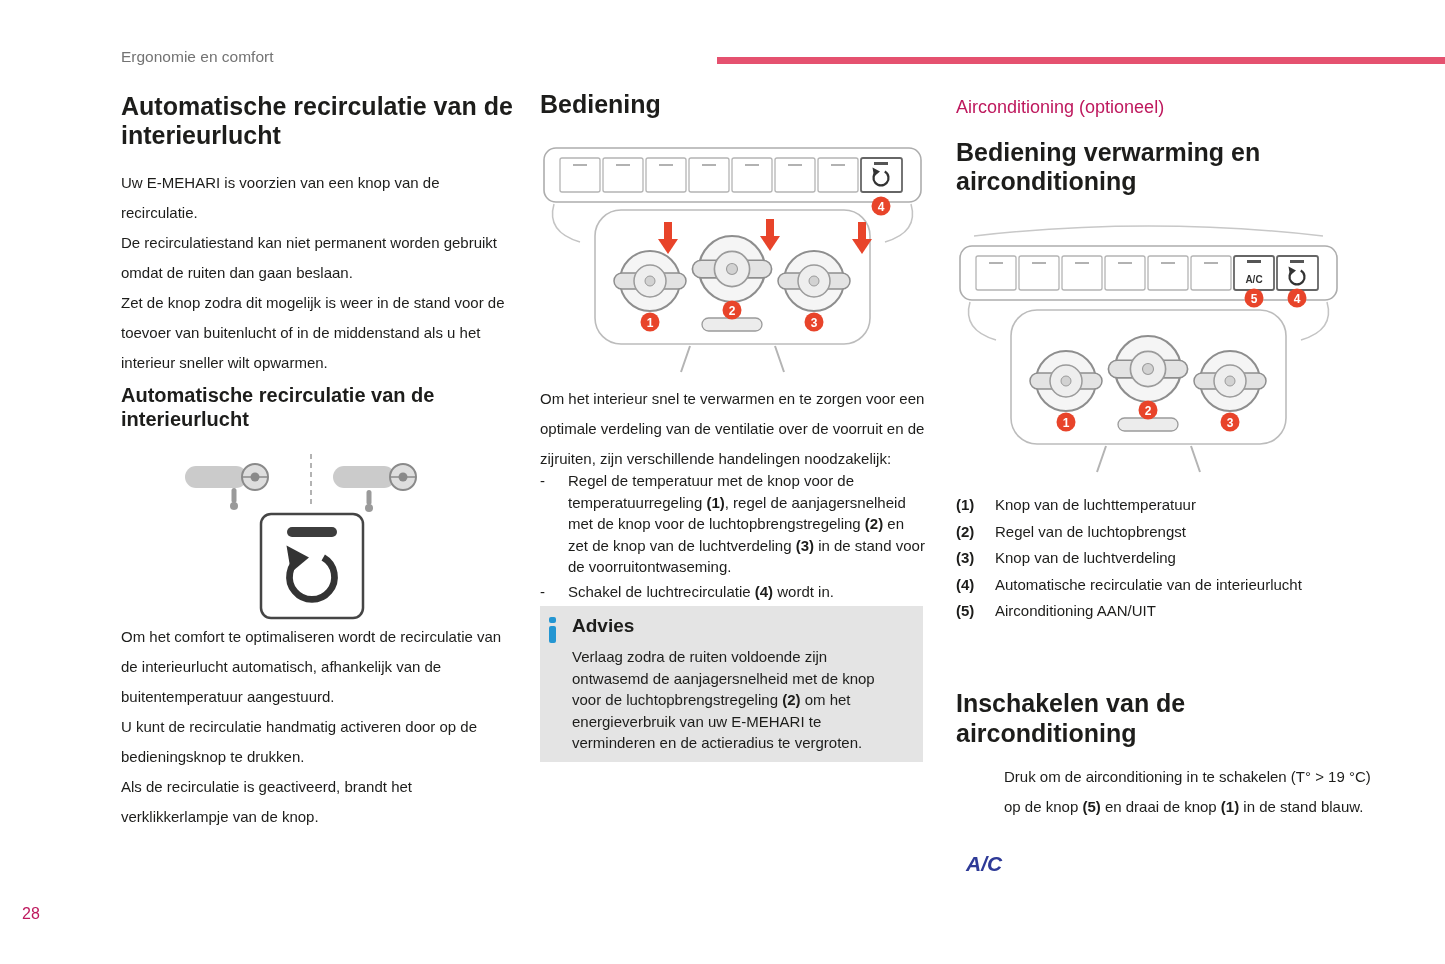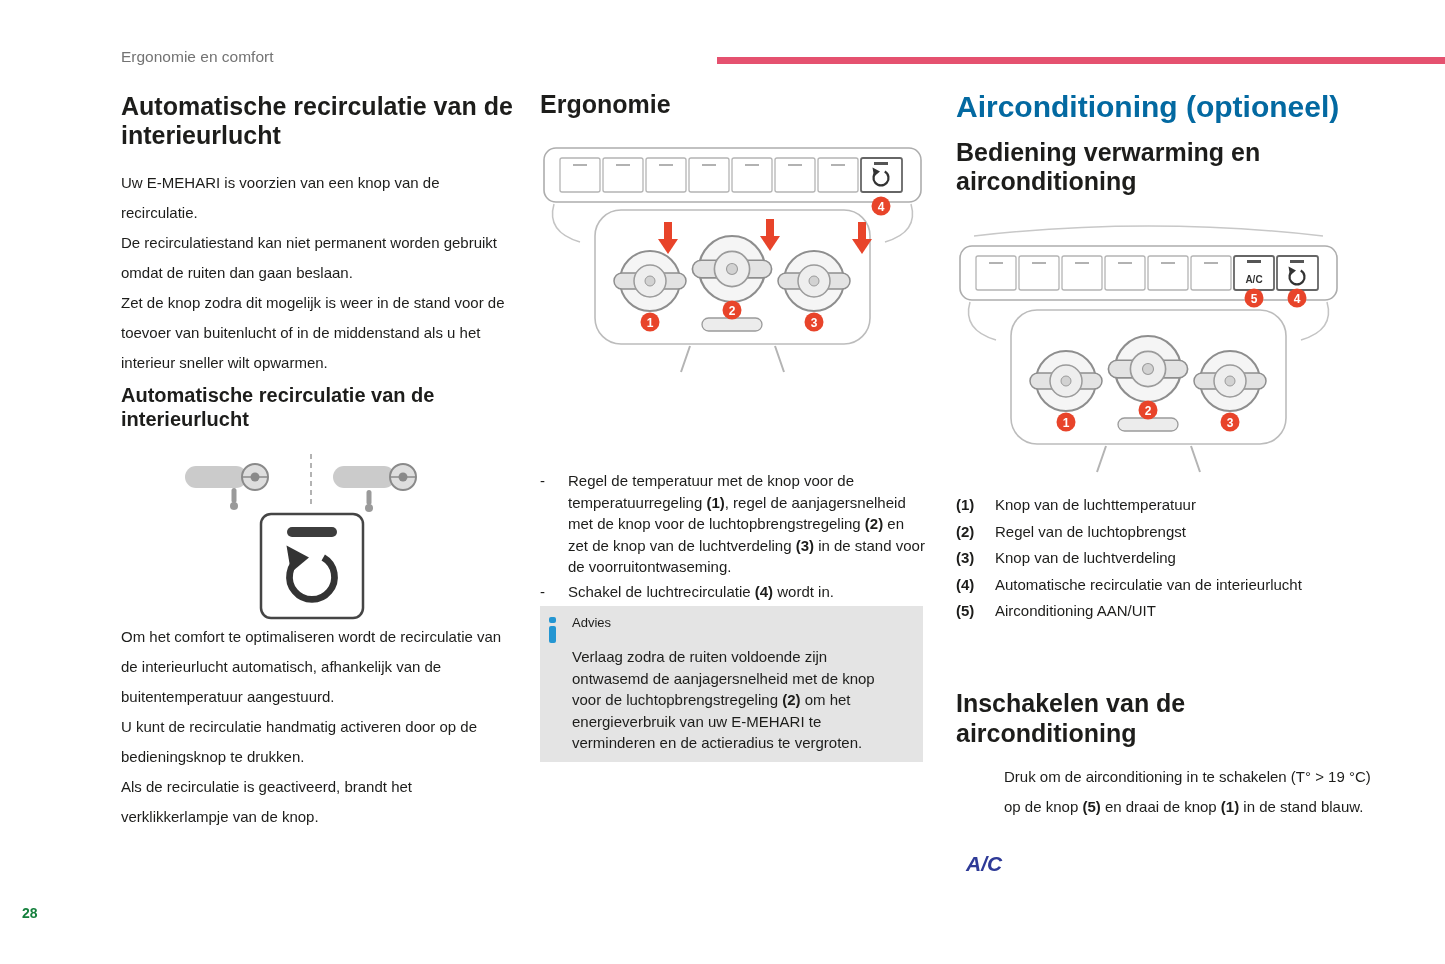--- a/index.html
+++ b/index.html
@@ -3,39 +3,39 @@
 <meta charset="utf-8">
 <style>
   * { margin:0; padding:0; box-sizing:border-box; }
   html,body { background:#ffffff; }
   .page { position:relative; width:1445px; height:964px; background:#ffffff;
           font-family:"Liberation Sans", sans-serif; color:#1d1d1b; overflow:hidden; }
   .abs { position:absolute; }
   .doc-header { font-size:15.5px; color:#737373; }
   .accent-bar { background:#e5516f; }
   .h1 { font-size:25px; font-weight:bold; line-height:29px; color:#1d1d1b; }
-  .h1-gray { font-size:30px; font-weight:700; line-height:30px; color:#0369a1; }
+  .h1-gray { font-size:18px; font-weight:400; line-height:30px; color:#be185d; }
   .h2 { font-size:20px; font-weight:bold; line-height:24px; color:#1d1d1b; }
   .body { font-size:15px; line-height:30px; white-space:pre-line; }
   .list-item { display:flex; font-size:15px; line-height:21.5px; margin-bottom:3px; }
   .list-marker { width:28px; flex:none; }
   .list-text { flex:1; }
   .advies-box { background:#e4e4e4; }
-  .advies-title { font-size:13px; font-weight:normal; }
+  .advies-title { font-size:19px; font-weight:bold; }
   .advies-text { font-size:15px; line-height:21.5px; }
   .info-dot { width:7px; height:6px; border-radius:2px; background:#2496d2; }
   .info-bar { width:7px; height:17px; border-radius:2px; background:#2496d2; margin-top:3px; }
   .legend-row { display:flex; font-size:15px; line-height:21.5px; margin-bottom:5px; }
   .legend-num { width:39px; font-weight:bold; flex:none; }
   .legend-text { flex:1; }
   .badge { position:absolute; width:19px; height:19px; border-radius:50%; background:#e8442a;
            color:#ffffff; font-size:12px; font-weight:bold; display:flex; align-items:center;
            justify-content:center; transform:translate(-50%,-50%); }
   .ac-label { font-size:21px; font-weight:bold; font-style:italic; color:#2e3a97; }
-  .page-num { font-size:14px; font-weight:bold; color:#15803d; }
+  .page-num { font-size:16px; font-weight:normal; color:#be185d; }
 </style>
 </head>
 <body>
 
 <div class="page">
 
   <svg width="0" height="0" style="position:absolute">
     <defs>
       <g id="recirc-icon">
         <path d="M 7.5,-13 A 15,15 0 1 1 -7.5,-13" fill="none" stroke="#333333" stroke-width="4.5"></path>
@@ -97,21 +97,21 @@
       </g>
     </svg>
   </div>
 
   <p class="abs body" style="left:121px; top:622px; width:396px;">Om het comfort te optimaliseren wordt de recirculatie van de interieurlucht automatisch, afhankelijk van de buitentemperatuur aangestuurd.
 U kunt de recirculatie handmatig activeren door op de bedieningsknop te drukken.
 Als de recirculatie is geactiveerd, brandt het verklikkerlampje van de knop.</p>
 
   <div class="abs page-num" style="left:22px; top:905px;">28</div>
 
-  <h1 class="abs h1" style="left:540px; top:90px; width:390px;">Ergonomie</h1>
+  <h1 class="abs h1" style="left:540px; top:90px; width:390px;">Bediening</h1>
 
   <div class="abs" style="left:540px; top:146px; width:385px; height:236px;">
     <svg width="385" height="236" viewBox="0 0 385 236">
 
       <rect x="4" y="2" width="377" height="54" rx="12" fill="none" stroke="#adadad" stroke-width="1.6"></rect>
       <g stroke="#b4b4b4" fill="#ffffff" stroke-width="1.3">
         <rect x="20" y="12" width="40" height="34" rx="2"></rect>
         <rect x="63" y="12" width="40" height="34" rx="2"></rect>
         <rect x="106" y="12" width="40" height="34" rx="2"></rect>
         <rect x="149" y="12" width="40" height="34" rx="2"></rect>
@@ -148,20 +148,21 @@
 
       <rect x="162" y="172" width="60" height="13" rx="6.5" fill="#ececec" stroke="#9b9b9b" stroke-width="1.3"></rect>
       <path d="M150,200 L141,226 M235,200 L244,226" stroke="#b4b4b4" stroke-width="2" fill="none"></path>
     </svg>
     <div class="badge" style="left:110px; top:176px;">1</div>
     <div class="badge" style="left:192px; top:164px;">2</div>
     <div class="badge" style="left:274px; top:176px;">3</div>
     <div class="badge" style="left:341px; top:60px;">4</div>
   </div>
 
+  <p class="abs body" style="left:540px; top:384px; width:388px;">Om het interieur snel te verwarmen en te zorgen voor een optimale verdeling van de ventilatie over de voorruit en de zijruiten, zijn verschillende handelingen noodzakelijk:</p>
 
   <div class="abs" style="left:540px; top:470px; width:388px;">
     <div class="list-item">
       <span class="list-marker">-</span>
       <span class="list-text rich"><span>Regel de temperatuur met de knop voor de temperatuurregeling </span><span style="font-weight: bold;">(1)</span><span>, regel de aanjagersnelheid met de knop voor de luchtopbrengstregeling </span><span style="font-weight: bold;">(2)</span><span> en zet de knop van de luchtverdeling </span><span style="font-weight: bold;">(3)</span><span> in de stand voor de voorruitontwaseming.</span></span>
     </div>
     <div class="list-item">
       <span class="list-marker">-</span>
       <span class="list-text rich"><span>Schakel de luchtrecirculatie </span><span style="font-weight: bold;">(4)</span><span> wordt in.</span></span>
     </div>

